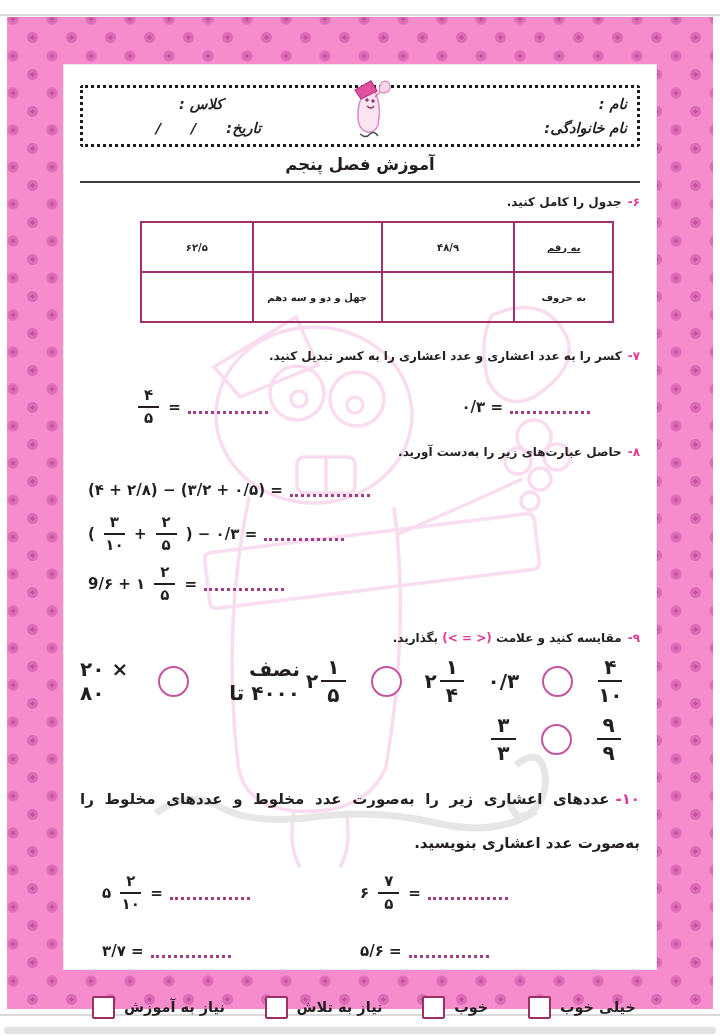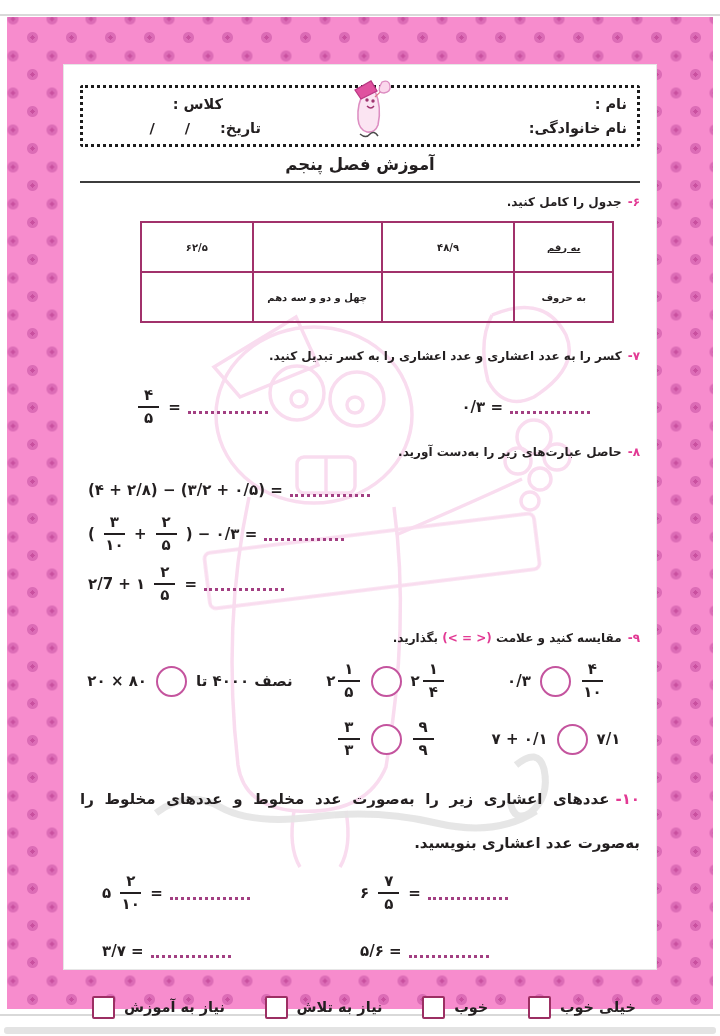--- a/index.html
+++ b/index.html
@@ -16,21 +16,21 @@
     background-size:39px 37px,39px 37px;
     background-position:6px 2px,25.5px 20.5px;}
   .paper{position:absolute;left:56px;top:47px;width:594px;height:906px;background:#fff;
     border:1px solid #e6e6e6;box-sizing:border-box;padding:20px 16px 12px;}
   .watermark{position:absolute;left:0;top:0;width:594px;height:906px;pointer-events:none;}
   .content{position:relative;z-index:2;font-weight:bold;}
 
   
   .header-box{border:3px dotted #1c1c1c;border-radius:3px;height:62px;display:flex;direction:rtl;
     align-items:center;justify-content:space-between;padding:2px 10px;box-sizing:border-box;font-size:14.5px;}
-  .h-col{display:flex;flex-direction:column;gap:8px;}
+  .h-col{display:flex;flex-direction:column;gap:8px;font-style:italic;}
   .h-right{min-width:150px;text-align:right;}
   .h-left{min-width:168px;text-align:right;}
   .h-center{margin-top:-14px;}
   .date-row{display:flex;direction:rtl;align-items:center;gap:30px;}
   .title{text-align:center;font-size:16.5px;margin-top:8px;}
   .title-rule{border-top:2px solid #3c3c3c;margin-top:7px;}
 
   
   .qhead{direction:rtl;text-align:right;font-size:12px;margin-top:10px;line-height:1.5;}
   .qnum{color:#e23a94;margin-left:6px;}
@@ -49,21 +49,21 @@
   .frac{display:inline-flex;flex-direction:column;align-items:center;line-height:1;margin:0 2px;}
   .frac .fn{padding:0 6px 3px;border-bottom:2.4px solid #231f20;}
   .frac .fd{padding-top:3px;}
   .dots{display:inline-block;width:80px;height:11px;border-bottom:3.4px dotted #a23f82;}
   .q7row{display:flex;direction:rtl;justify-content:space-between;margin-top:16px;padding:0 50px 0 56px;min-height:52px;align-items:center;}
   .q8line{margin:16px 0 0 8px;min-height:26px;}
   .q8line.tall{margin-top:12px;}
 
   
   .q9grid{display:grid;direction:rtl;grid-template-columns:168px 172px 1fr;margin-top:10px;row-gap:10px;}
-  .cmp{direction:ltr;display:flex;align-items:center;justify-content:center;gap:9px;min-height:48px;font-size:15px;font-weight:bold;}
+  .cmp{direction:ltr;display:flex;align-items:center;justify-content:center;gap:23px;min-height:48px;font-size:20px;font-weight:bold;}
   .circle{width:27px;height:27px;border:2.6px solid #c4549e;border-radius:50%;background:#fff;flex:0 0 auto;}
   .mix{display:inline-flex;align-items:center;gap:1px;}
 
   
   .q10text{direction:rtl;text-align:justify;font-size:15px;line-height:2.95;margin-top:14px;}
   .q10grid{display:grid;direction:rtl;grid-template-columns:1fr 1fr;margin-top:2px;row-gap:8px;}
   .q10grid .math{justify-content:flex-start;min-height:50px;}
   .q10grid .cell-r{padding-left:0;padding-right:52px;direction:ltr;}
   .q10grid .cell-l{direction:ltr;padding-left:22px;}
 
@@ -194,21 +194,21 @@
             </span>
           <span>+</span>
           <span class="frac">
               <span class="fn">۲</span>
               <span class="fd">۵</span>
             </span>
           <span class="ltr-iso">) − ۰/۳ =</span>
           <span class="dots"></span>
         </div>
         <div class="math q8line tall">
-          <span class="ltr-iso">۲/7 + ۱</span>
+          <span class="ltr-iso">9/۶ + ۱</span>
           <span class="frac">
               <span class="fn">۲</span>
               <span class="fd">۵</span>
             </span>
           <span>=</span>
           <span class="dots"></span>
         </div>
 
         <div class="qhead" style="margin-top:26px;">
           <span class="qnum">۹-</span><span>مقایسه کنید و علامت</span>
@@ -240,25 +240,20 @@
                   <span class="fd">۴</span>
                 </span>
               </span>
           </div>
           <div class="cmp">
             <span class="ltr-iso">۲۰ × ۸۰</span>
             <span class="circle"></span>
             <span class="rtl-iso">نصف ۴۰۰۰ تا</span>
           </div>
           <div class="cmp">
-            <span class="ltr-iso">۷ + ۰/۱</span>
-            <span class="circle"></span>
-            <span>۷/۱</span>
-          </div>
-          <div class="cmp">
             <span class="frac">
                 <span class="fn">۳</span>
                 <span class="fd">۳</span>
               </span>
             <span class="circle"></span>
             <span class="frac">
                 <span class="fn">۹</span>
                 <span class="fd">۹</span>
               </span>
           </div>

